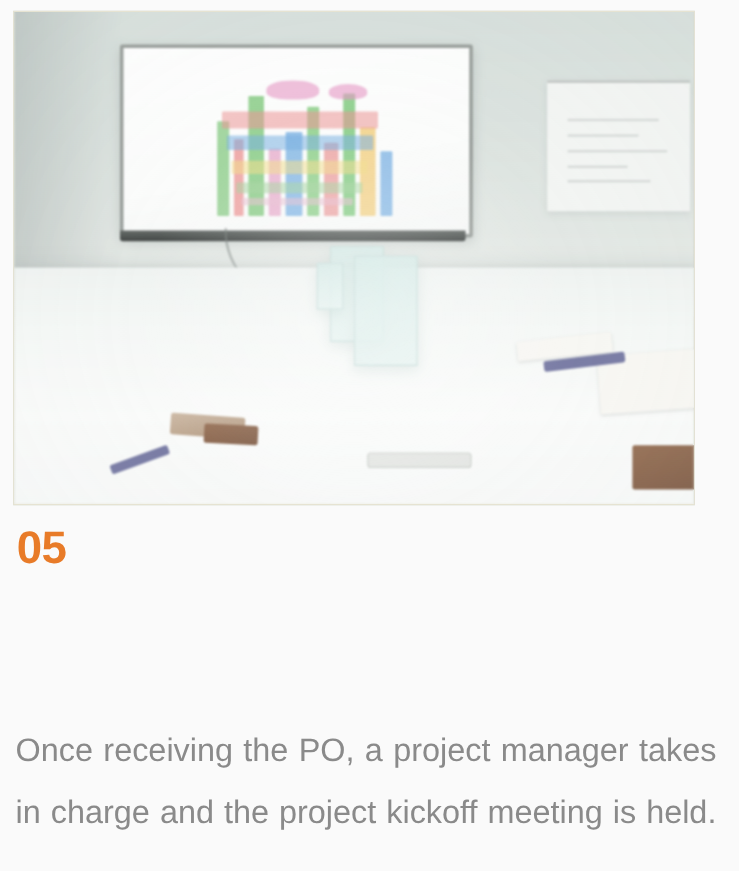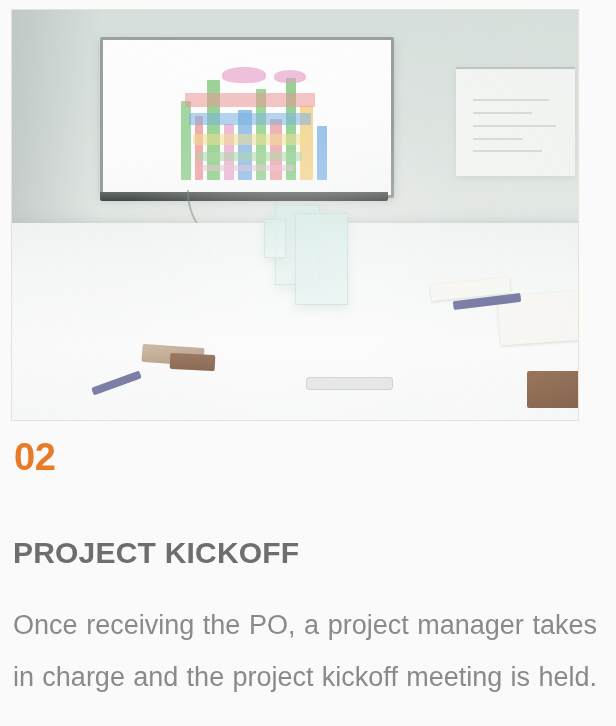--- a/index.html
+++ b/index.html
@@ -386,19 +386,18 @@
       <div class="wood" style="left:91%;top:88%;width:10%;height:9%"></div>
       <div class="pen" style="left:14%;top:90%;width:9%;height:2%;transform:rotate(-20deg)"></div>
 
       <div class="mic" style="left:52%;top:89.5%;width:15%;height:2.6%"></div>
 
       <div class="blurlayer"></div>
       <div class="haze"></div>
     </div>
   </div>
 
-  <div class="number">02</div>
-
-  <h2 class="headline">PROJECT KICKOFF</h2>
+  <div class="number">05</div>
+
 
   <p class="bodytext">Once receiving the PO, a project manager takes in charge and the project kickoff meeting is held.</p>
 
 </div>
 
 </body></html>

